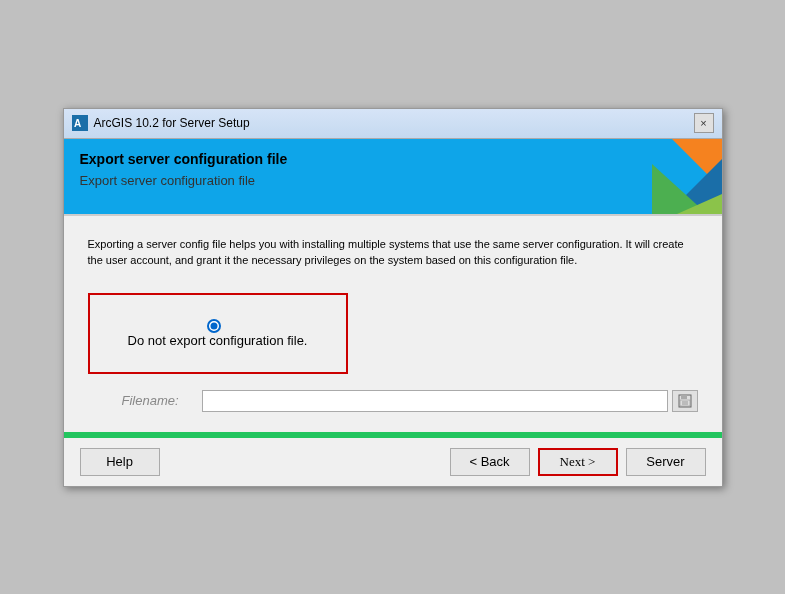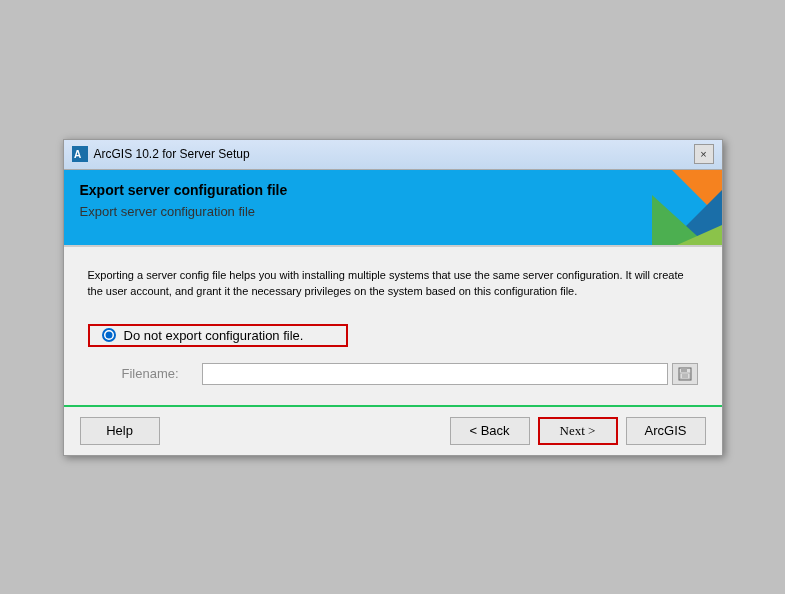--- a/index.html
+++ b/index.html
@@ -107,27 +107,28 @@
 
     .description-text {
       font-size: 11px;
       color: #000;
       line-height: 1.5;
       margin-bottom: 24px;
     }
 
     .radio-option-highlighted {
       border: 2px solid #cc0000;
-      padding: 2px 12px;
+      padding: 24px 12px;
       margin-bottom: 16px;
       display: flex;
       align-items: center;
       background: #f0f0f0;
       width: fit-content;
       min-width: 260px;
+      flex-direction: column;
     }
 
     .radio-option {
       display: flex;
       align-items: center;
       padding: 8px 12px;
       margin-bottom: 8px;
     }
 
     .radio-btn {
@@ -168,20 +169,21 @@
       align-items: center;
       margin-left: 34px;
       margin-top: 8px;
     }
 
     .filename-label {
       font-size: 13px;
       color: #888;
       width: 80px;
       flex-shrink: 0;
+      font-style: italic;
     }
 
     .filename-input {
       flex: 1;
       height: 22px;
       border: 1px solid #aaa;
       background: white;
       padding: 2px 4px;
       font-size: 12px;
       color: #333;
@@ -194,21 +196,21 @@
       border: 1px solid #aaa;
       margin-left: 4px;
       display: flex;
       align-items: center;
       justify-content: center;
       cursor: pointer;
       font-size: 11px;
     }
 
     .footer {
-      border-top: 2px solid #22c55e;
+      border-top: 6px solid #22c55e;
       padding: 10px 16px;
       display: flex;
       align-items: center;
       background: #f0f0f0;
       gap: 8px;
     }
 
     .footer-btn {
       height: 28px;
       min-width: 80px;
@@ -288,15 +290,15 @@
         </svg>
       </div>
     </div>
   </div>
 
   <div class="footer">
     <button class="footer-btn">Help</button>
     <div class="footer-spacer"></div>
     <button class="footer-btn">&lt; Back</button>
     <button class="footer-btn next-btn">Next &gt;</button>
-    <button class="footer-btn">ArcGIS</button>
+    <button class="footer-btn">Server</button>
   </div>
 </div>
 
 </body></html>

